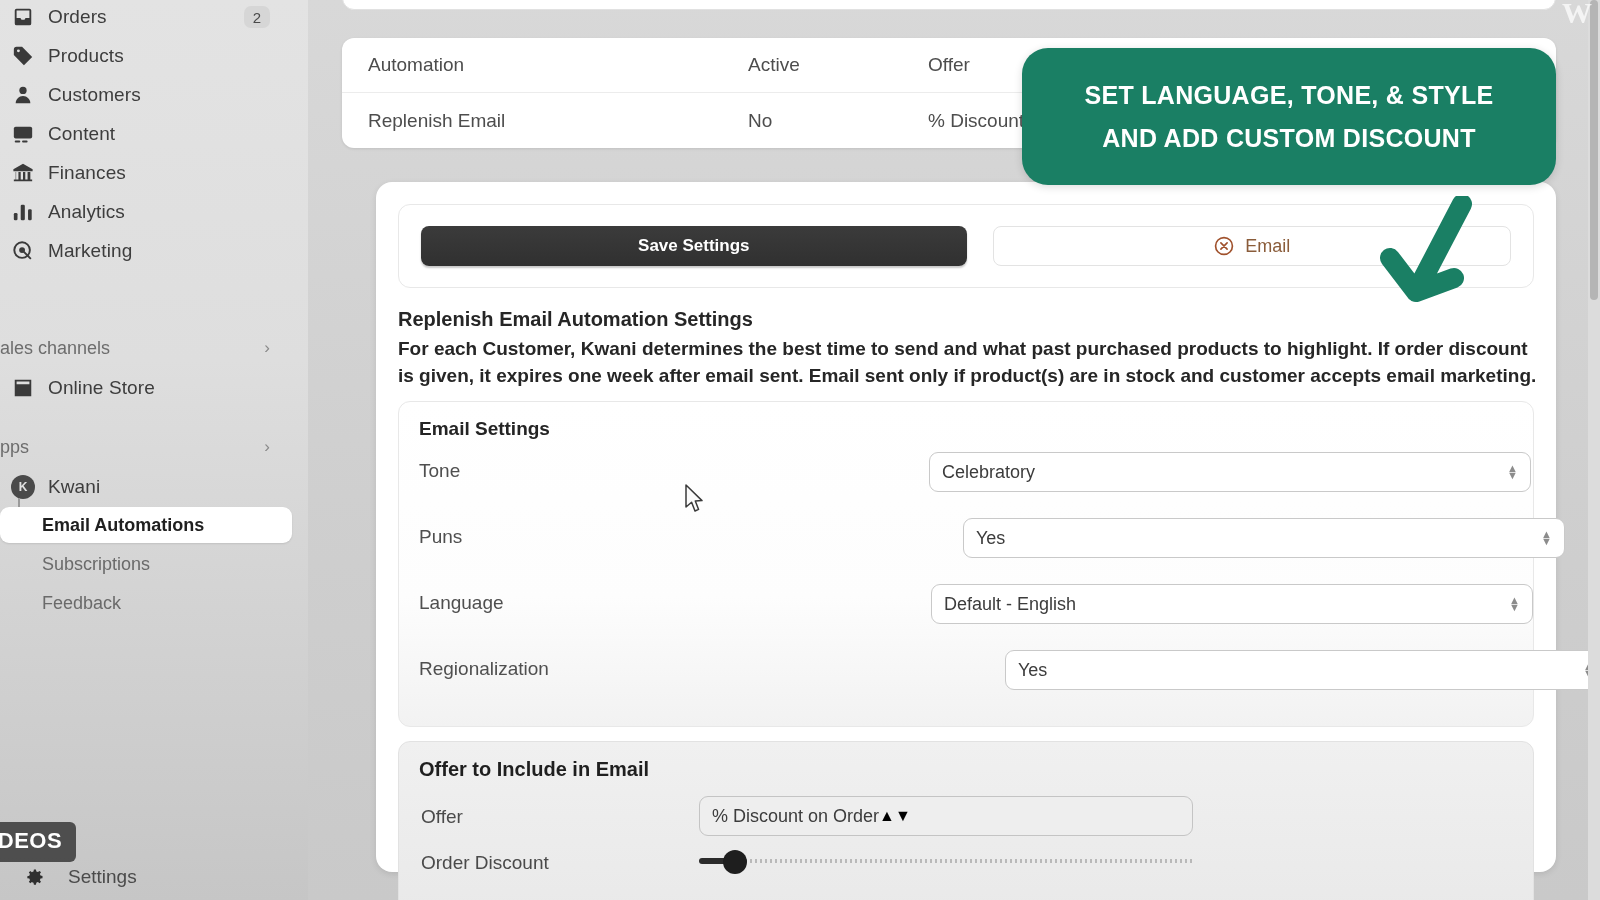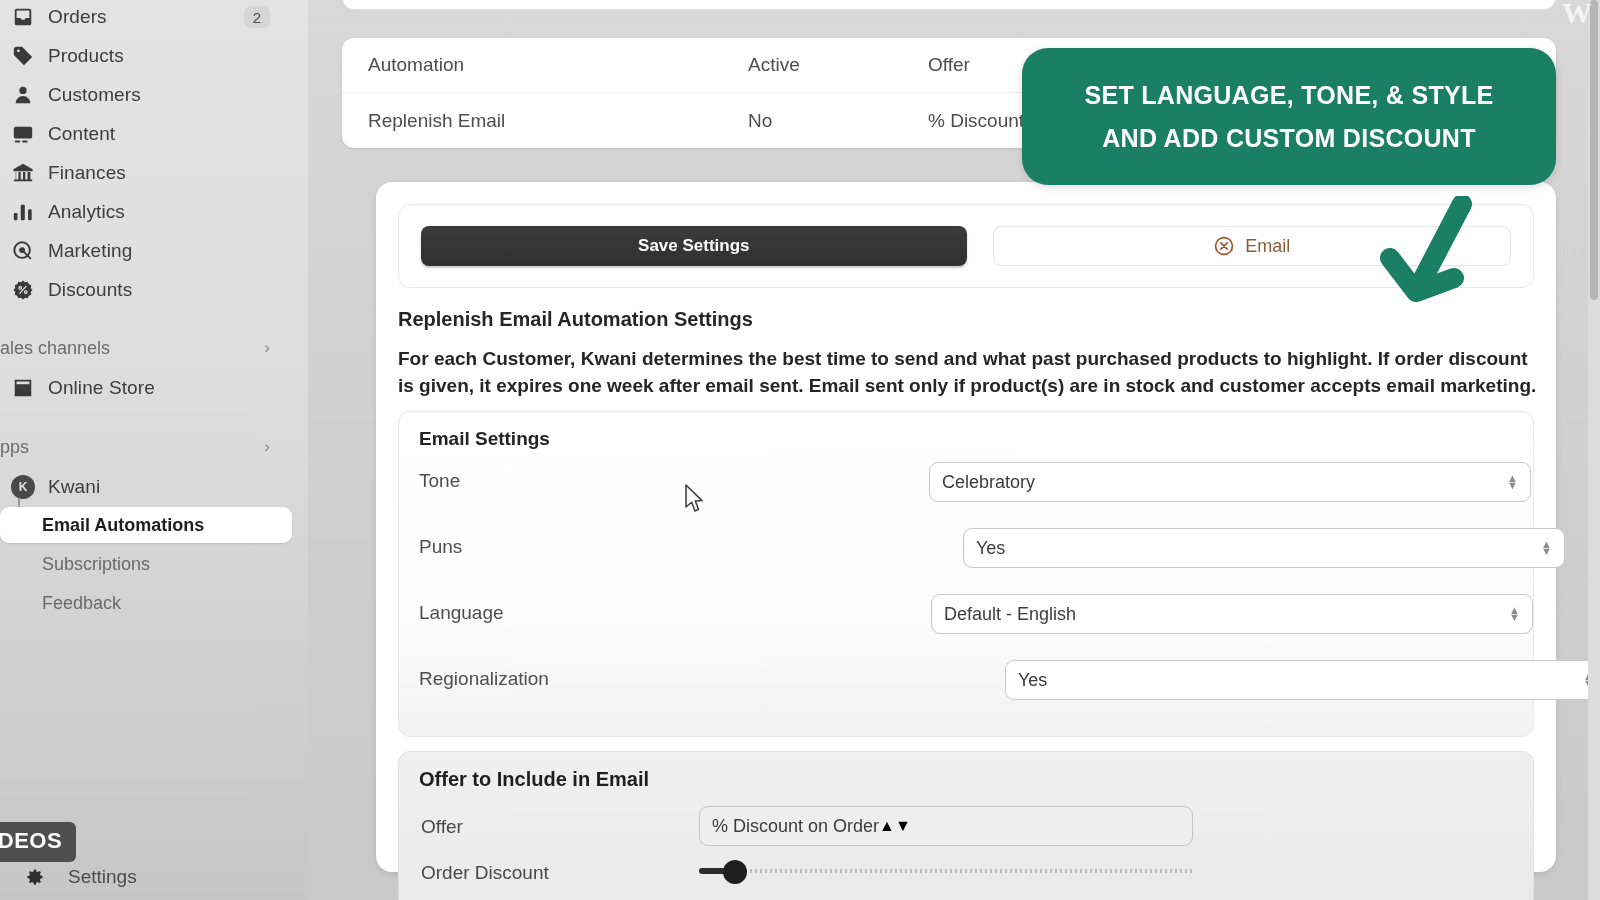--- a/index.html
+++ b/index.html
@@ -169,21 +169,21 @@
     gap: 10px;
     font-size: 18px; color:#8a5c3a;
   }
   .cancel-ico { width:22px; height:22px; color:#a0512c; }
 
   .sec-title {
     margin-top: 20px;
     font-size: 20px; font-weight: 700; color: #262626;
   }
   .sec-desc {
-    margin-top: 14px;
+    margin-top: 4px;
     font-size: 19px; font-weight: 700; color: #262626;
     line-height: 27px;
     width: 1150px;
   }
 
   .subcard {
     margin-top: 12px;
     width: 1136px;
     border:1px solid #e8e8e8; border-radius: 12px;
     background: linear-gradient(180deg,#ffffff 0%, #fdfdfd 60%, #f2f2f2 100%);
@@ -342,29 +342,20 @@
       <span class="nav-ico">
         <svg width="22" height="22" viewBox="0 0 24 24" fill="none" stroke="currentColor" stroke-width="2.1">
             <circle cx="11" cy="11" r="8.5"></circle>
             <circle cx="11" cy="11" r="3.2" fill="currentColor" stroke="none"></circle>
             <path d="M13 13l7 7" stroke-linecap="round"></path>
           </svg>
       </span>
       <span class="nav-label">Marketing</span>
     </div>
 
-    <div class="nav-item" style="top:271px">
-      <span class="nav-ico">
-        <svg width="22" height="22" viewBox="0 0 24 24" fill="currentColor">
-            <path d="M12 1.6l2.2 2 2.9-.6 1.2 2.7 2.7 1.2-.6 2.9 2 2.2-2 2.2.6 2.9-2.7 1.2-1.2 2.7-2.9-.6-2.2 2-2.2-2-2.9.6-1.2-2.7-2.7-1.2.6-2.9-2-2.2 2-2.2-.6-2.9 2.7-1.2L6.9 3l2.9.6 2.2-2z"></path>
-            <path d="M9 8.4a1.4 1.4 0 1 0 0 2.8 1.4 1.4 0 0 0 0-2.8zm6 4.4a1.4 1.4 0 1 0 0 2.8 1.4 1.4 0 0 0 0-2.8zM8.2 16l7.6-8.4" stroke="#ececec" stroke-width="1.3" fill="none"></path>
-          </svg>
-      </span>
-      <span class="nav-label">Discounts</span>
-    </div>
 
     <div class="nav-section" style="top:333px">
       <span class="sec-label">ales channels</span>
       <span class="chev">›</span>
     </div>
 
     <div class="nav-item" style="top:369px">
       <span class="nav-ico">
         <svg width="22" height="22" viewBox="0 0 24 24" fill="currentColor">
             <path d="M3 3h18v18H3V3zm2 2v3h14V5H5zm1.5 5.5h4v4h-4v-4zm6.5 0h4.5v1.6H13v-1.6zm0 2.6h4.5v1.6H13v-1.6z"></path>

